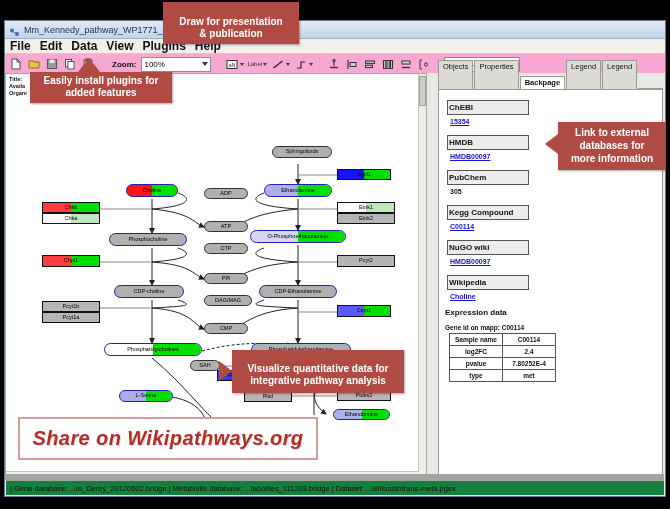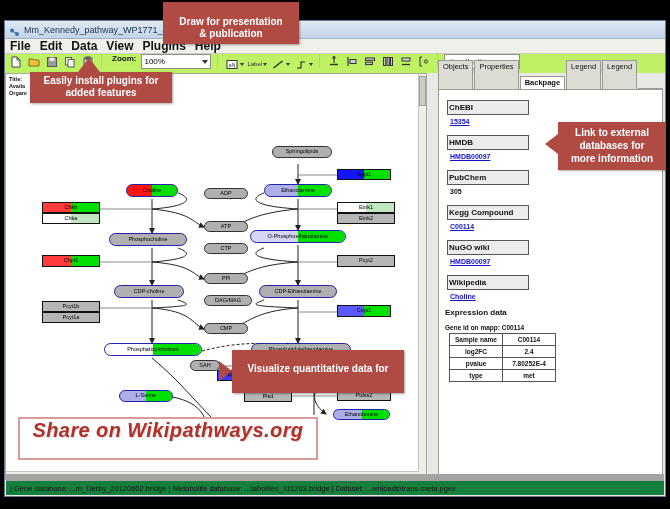--- a/index.html
+++ b/index.html
@@ -12,22 +12,22 @@
 
   .titlebar{height:17px;background:linear-gradient(#dfe9f5,#c3d4e8);
     border-bottom:1px solid #9fb2c6;display:flex;align-items:center;padding-left:4px;}
   .title-ico{width:11px;height:11px;margin-right:4px;flex:0 0 auto;}
   .title-text{font-size:9px;color:#18324e;white-space:nowrap;overflow:hidden;}
 
   .menubar{height:14px;background:#f0efe9;border-bottom:1px solid #cfcec6;
     display:flex;align-items:center;padding-left:5px;gap:9px;}
   .menubar span{font-size:12px;color:#111;font-weight:bold;}
 
-  .toolbar{height:20px;background:#bef264;border-bottom:1px solid #c9c8c0;
-    display:flex;padding:0 3px;gap:3px;}
+  .toolbar{height:20px;background:#f9a8d4;border-bottom:1px solid #c9c8c0;
+    display:flex;align-items:center;padding:0 3px;gap:3px;}
   .tb-btn{width:15px;height:15px;display:flex;align-items:center;justify-content:center;}
   .tb-sep{width:1px;height:14px;background:#c0bfb8;margin:0 3px;}
   .zoom-label{font-size:8px;font-weight:bold;color:#111;margin:0 2px 0 4px;}
   .zoom-combo{width:64px;height:13px;border:1px solid #8e8d86;background:#fff;
     display:flex;align-items:center;justify-content:space-between;font-size:8px;padding:0 2px;}
   .caret{width:0;height:0;border-left:3px solid transparent;border-right:3px solid transparent;
     border-top:4px solid #333;}
   .tb-drop{display:flex;align-items:center;gap:1px;}
   .mini-caret{width:0;height:0;border-left:2.5px solid transparent;border-right:2.5px solid transparent;
     border-top:3.5px solid #333;}
@@ -94,21 +94,21 @@
   .arrow-dn{position:absolute;width:0;height:0;border-left:11px solid transparent;
     border-right:11px solid transparent;border-top:14px solid #b04b44;z-index:39;}
   .arrow-up{position:absolute;width:0;height:0;border-left:11px solid transparent;
     border-right:11px solid transparent;border-bottom:14px solid #b04b44;z-index:39;}
   .arrow-lf{position:absolute;width:0;height:0;border-top:10px solid transparent;
     border-bottom:10px solid transparent;border-right:13px solid #b04b44;z-index:39;}
   .arrow-rt{position:absolute;width:0;height:0;border-top:10px solid transparent;
     border-bottom:10px solid transparent;border-left:13px solid #b04b44;z-index:39;}
 
   .share-box{position:absolute;left:18px;top:417px;width:296px;height:39px;background:#fff;
-    border:2px solid #d99b96;display:flex;align-items:flex-start;justify-content:center;z-index:45;}
+    border:2px solid #d99b96;display:flex;align-items:center;justify-content:center;z-index:45;}
   .share-text{font-size:20px;font-style:italic;font-weight:bold;color:#b03028;
     text-shadow:1px 1px 0 #dcdcdc;letter-spacing:.4px;}
 </style>
 </head>
 <body>
 
 <div id="root">
 
   <div class="app-window">
 
@@ -540,20 +540,21 @@
 
   <div class="callout" style="left:558px;top:122px;width:108px;height:44px;padding-top:4px;line-height:13px;">
     <div>Link  to external</div>
     <div>databases  for</div>
     <div>more information</div>
   </div>
   <div class="arrow-lf" style="left:545px;top:134px;"></div>
 
   <div class="callout" style="left:232px;top:350px;width:172px;height:30px;padding-top:13px;">
     <div>Visualize quantitative data  for</div>
+    <div>integrative pathway analysis</div>
   </div>
   <div class="arrow-rt" style="left:219px;top:361px;"></div>
 
   <div class="share-box">
     <span class="share-text">Share on Wikipathways.org</span>
   </div>
 
 </div>
 
 </body></html>

